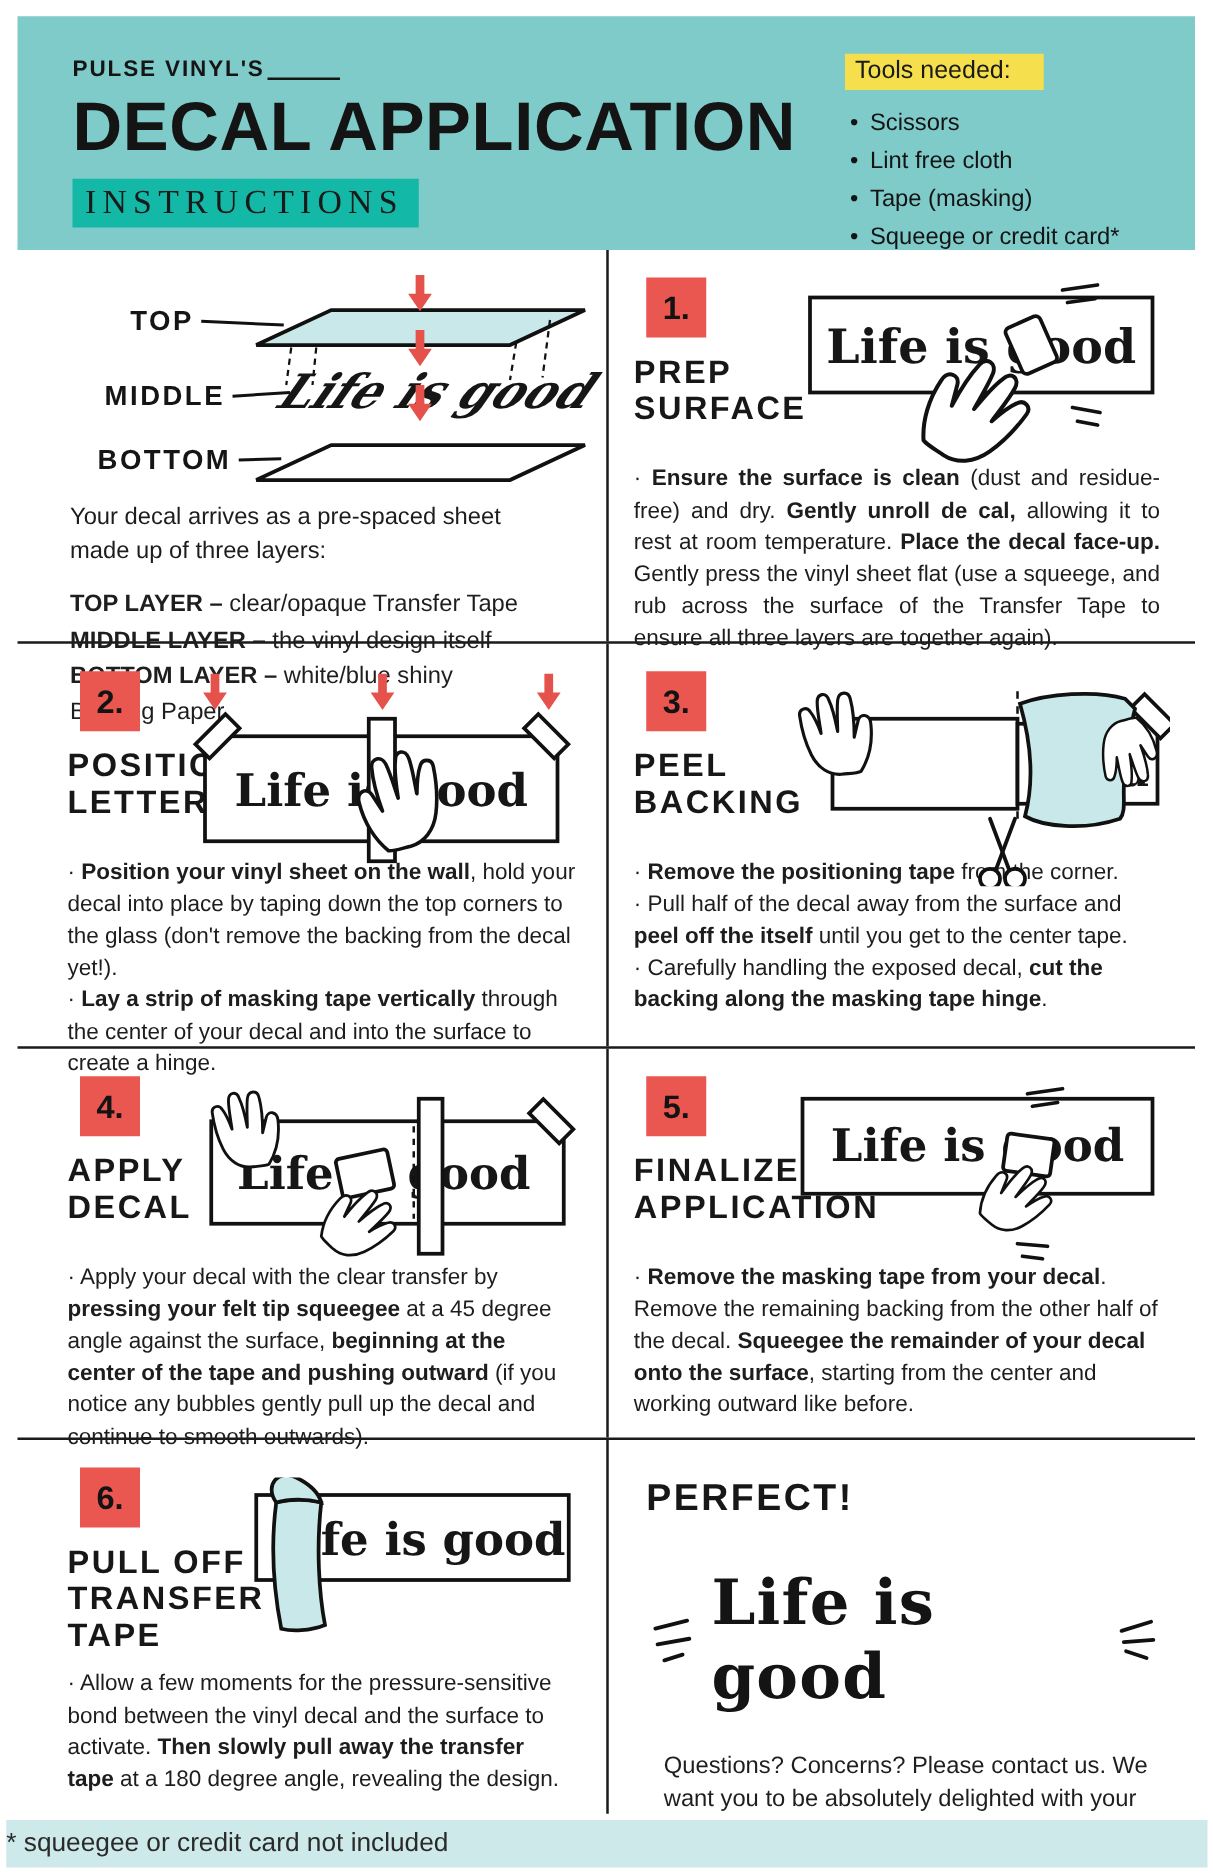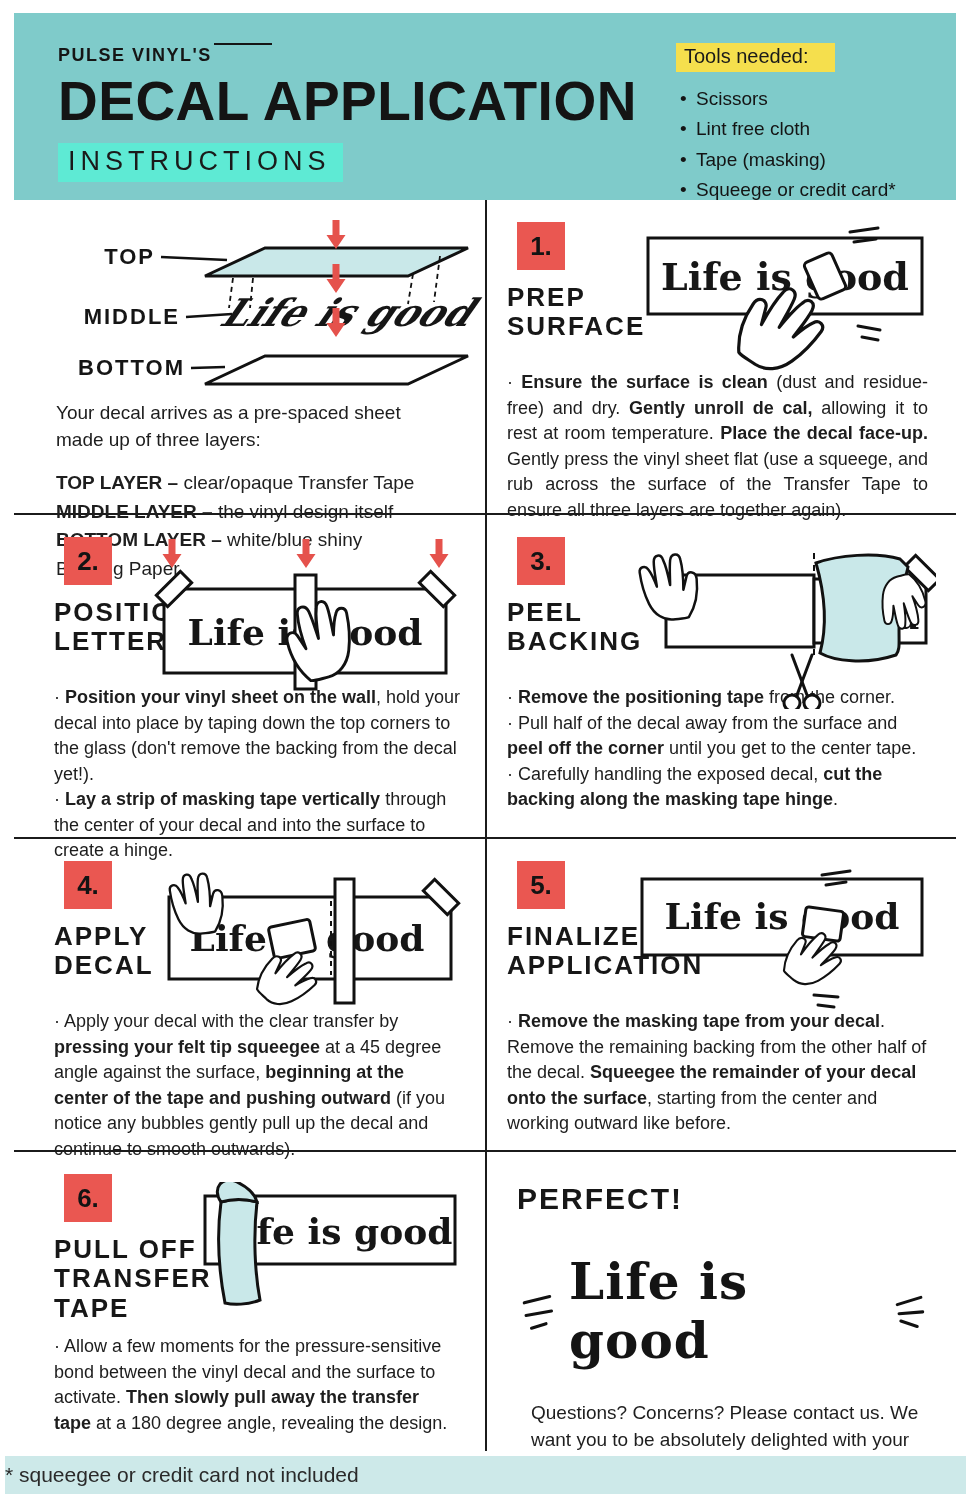--- a/index.html
+++ b/index.html
@@ -6,35 +6,35 @@
   html,body { background:#ffffff; }
   .page {
     position:relative; width:970px; height:1500px; background:#ffffff;
     font-family:"Liberation Sans", sans-serif; color:#1e1e1e; overflow:hidden;
   }
   
   .header {
     position:absolute; left:14px; top:13px; width:942px; height:187px;
     background:#7fcbca; padding:32px 36px 0 44px;
   }
-  .brand-row { display:flex; align-items:flex-start; }
+  .brand-row { display:flex; align-items:flex-end; }
   .brand {
     font-size:18px; font-weight:bold; letter-spacing:1.5px; color:#151515;
   }
   .brand-underline {
     display:inline-block; width:58px; border-bottom:2px solid #151515;
     margin-left:2px; transform:translateY(-2px);
   }
   .main-title {
     margin-top:8px; font-size:55px; font-weight:bold; letter-spacing:0.5px;
     color:#141414; line-height:1;
   }
   .subtitle {
-    display:inline-block; margin-top:14px; background:#5eead4;
-    font-size:27px; letter-spacing:5px; color:#1a1a1a; padding:3px 12px 5px 10px;
+    display:inline-block; margin-top:14px; background:#14b8a6;
+    font-size:27px; letter-spacing:5px; color:#1a1a1a; padding:3px 12px 5px 10px;font-family:Liberation Serif, serif;
   }
   .tools {
     position:absolute; right:30px; top:30px; width:250px;
   }
   .tools-label {
     display:inline-block; background:#f5df4d; font-size:20px; color:#1a1a1a;
     padding:2px 26px 4px 8px;
   }
   .tools-list { margin-top:12px; list-style:none; }
   .tools-list li {
@@ -240,21 +240,21 @@
               <text class="decal-font" x="290" y="92" text-anchor="middle" font-size="34" fill="#161616">od</text>
               <use href="#tape-shape" transform="translate(316,36) rotate(45)"></use>
               <path d="M210,26 C232,18 270,15 294,22 L302,30 C286,92 298,108 290,118 C260,128 228,124 214,116 C222,86 218,54 210,26 Z" fill="#c9e8e9" stroke="#111" stroke-width="3"></path>
               <path d="M208,16 L208,118" stroke="#111" stroke-width="2" stroke-dasharray="6,6" fill="none"></path>
               <use href="#hand-shape" transform="translate(100,6) scale(-0.78,0.78)"></use>
               <use href="#hand-shape" transform="translate(336,88) rotate(160) scale(0.62)"></use>
               <use href="#scissors-shape" transform="translate(196,142)"></use>
             </svg>
           </div>
           <div class="step-body rich"><span>· </span><span class="bold">Remove the positioning tape</span><span> from the corner.
-· Pull half of the decal away from the surface and </span><span class="bold">peel off the corner</span><span> until you get to the center tape.
+· Pull half of the decal away from the surface and </span><span class="bold">peel off the itself</span><span> until you get to the center tape.
 · Carefully handling the exposed decal, </span><span class="bold">cut the backing along the masking tape hinge</span><span>.</span></div>
         </div>
       </div>
     </div>
 
     <div class="row row-b r3">
 
       <div class="cell-l">
         <div class="panel">
           <div class="step-head head-std">

